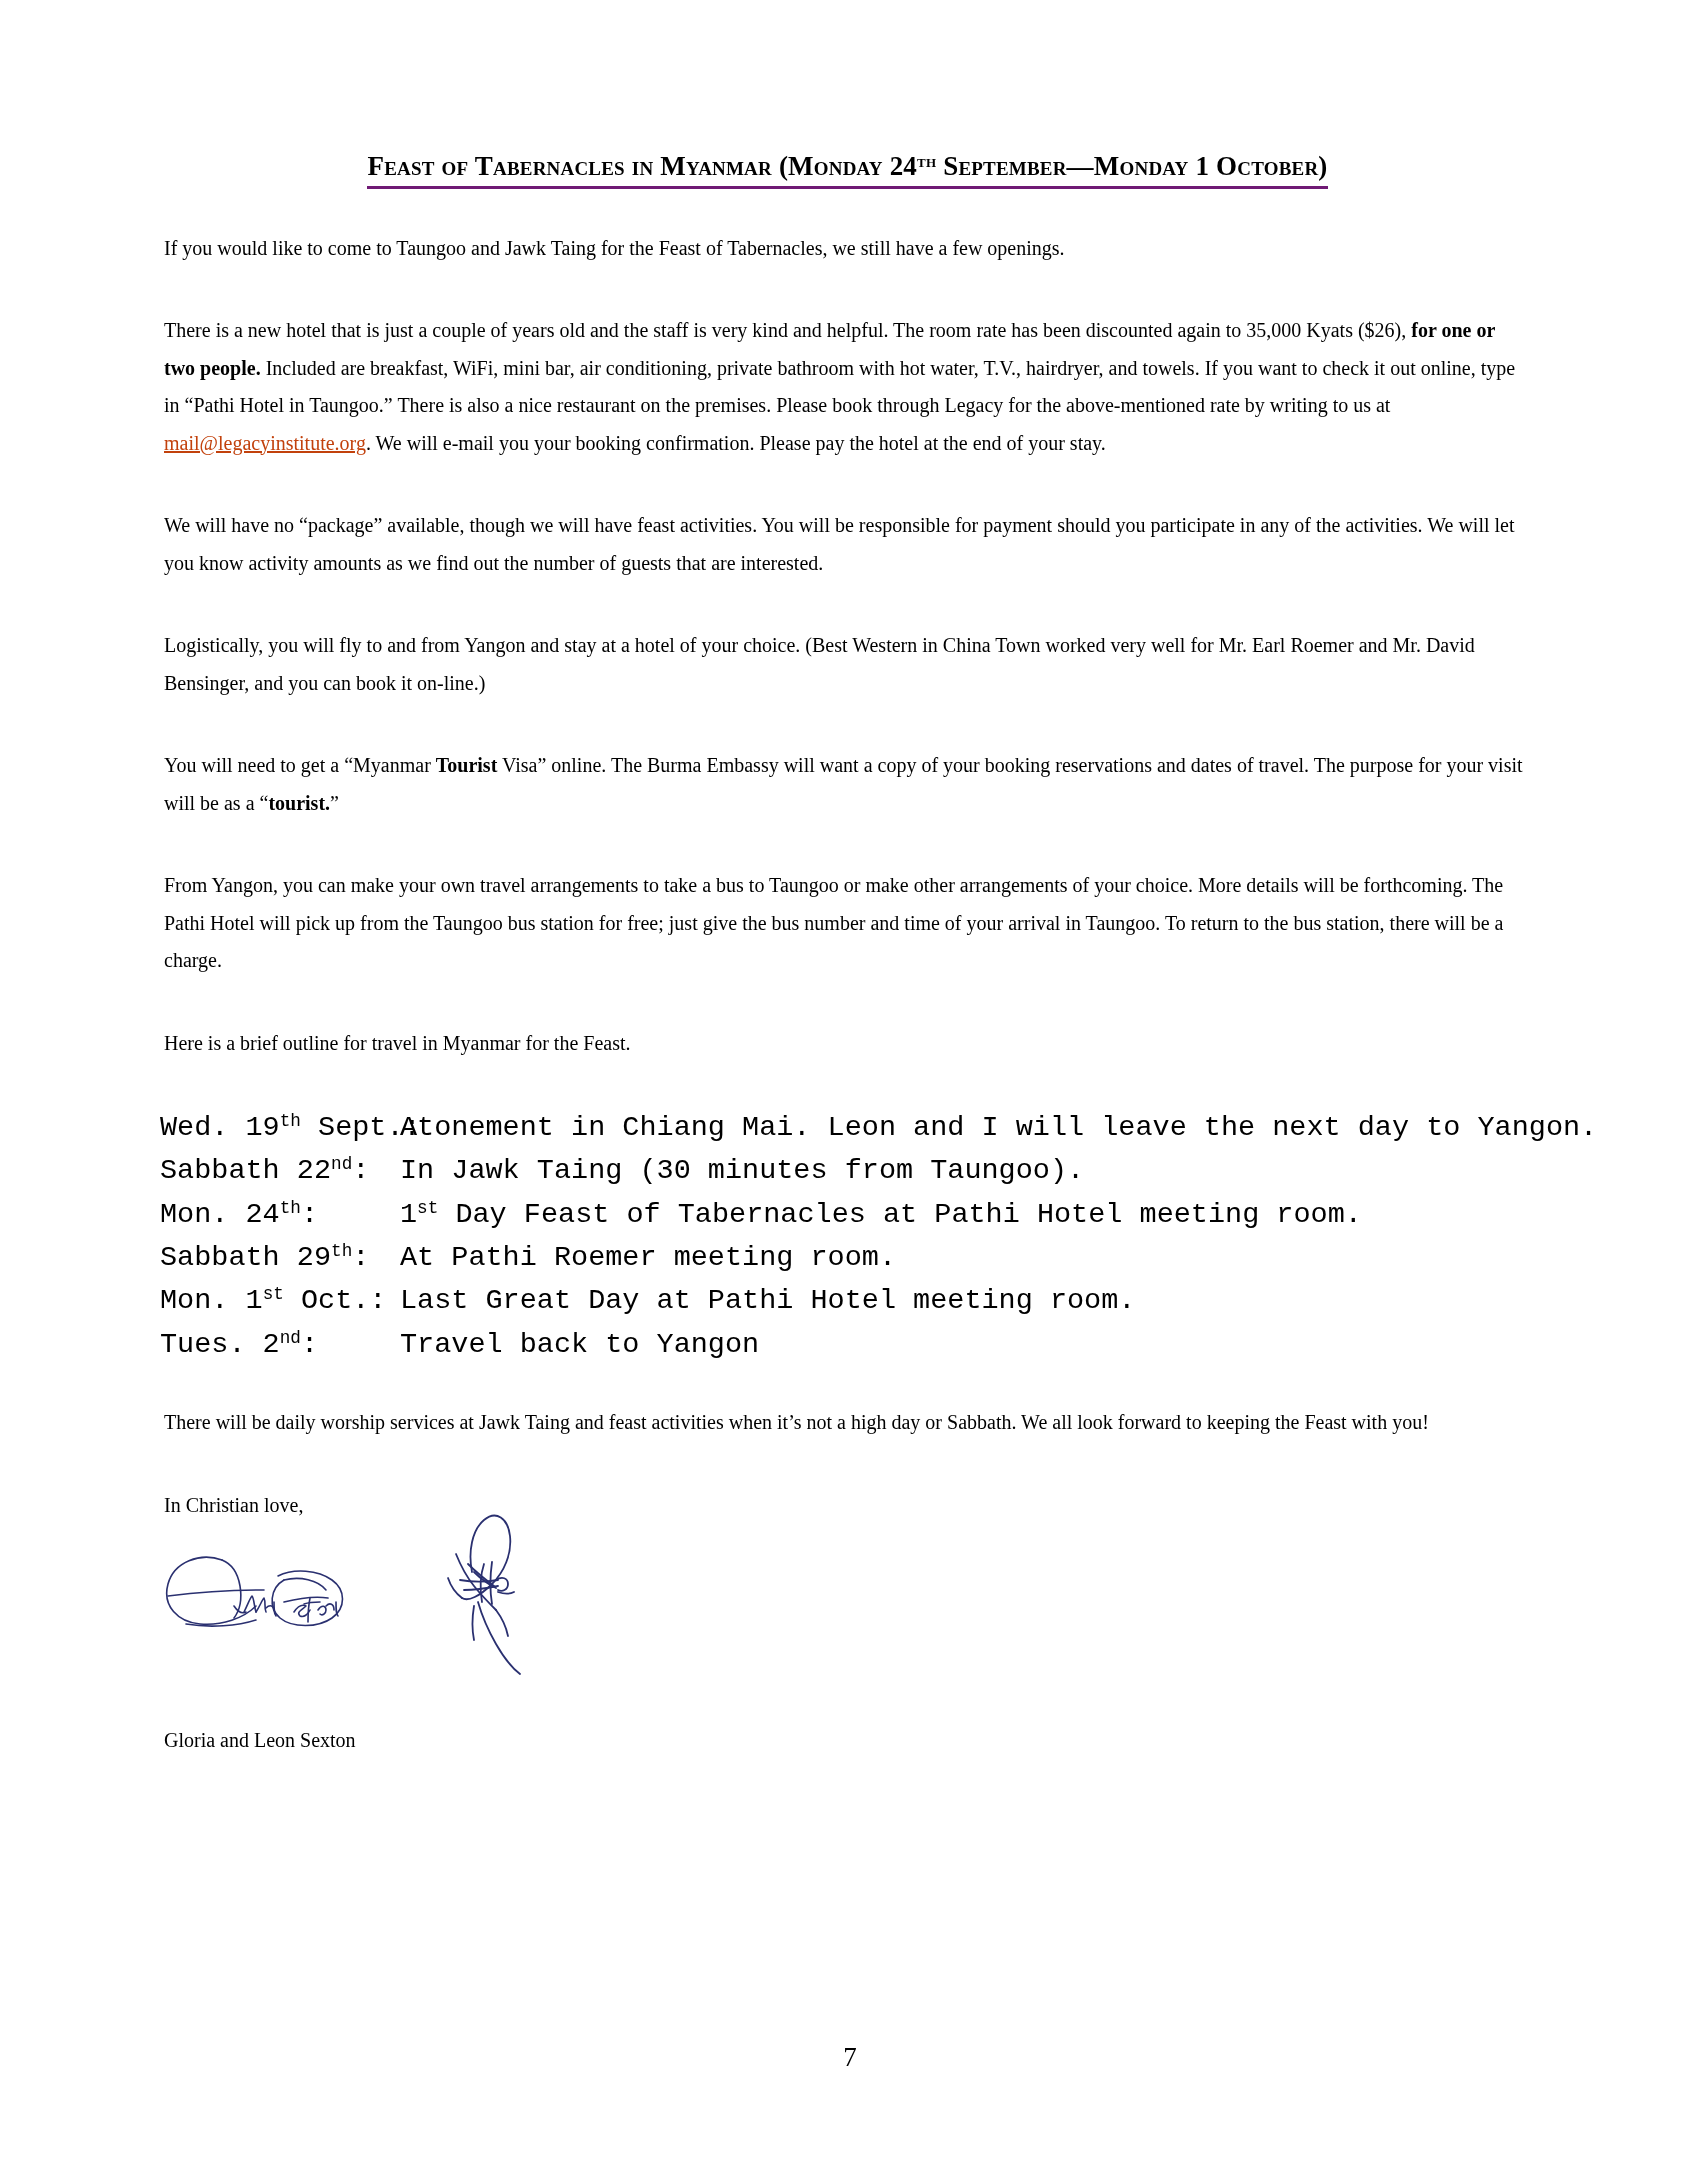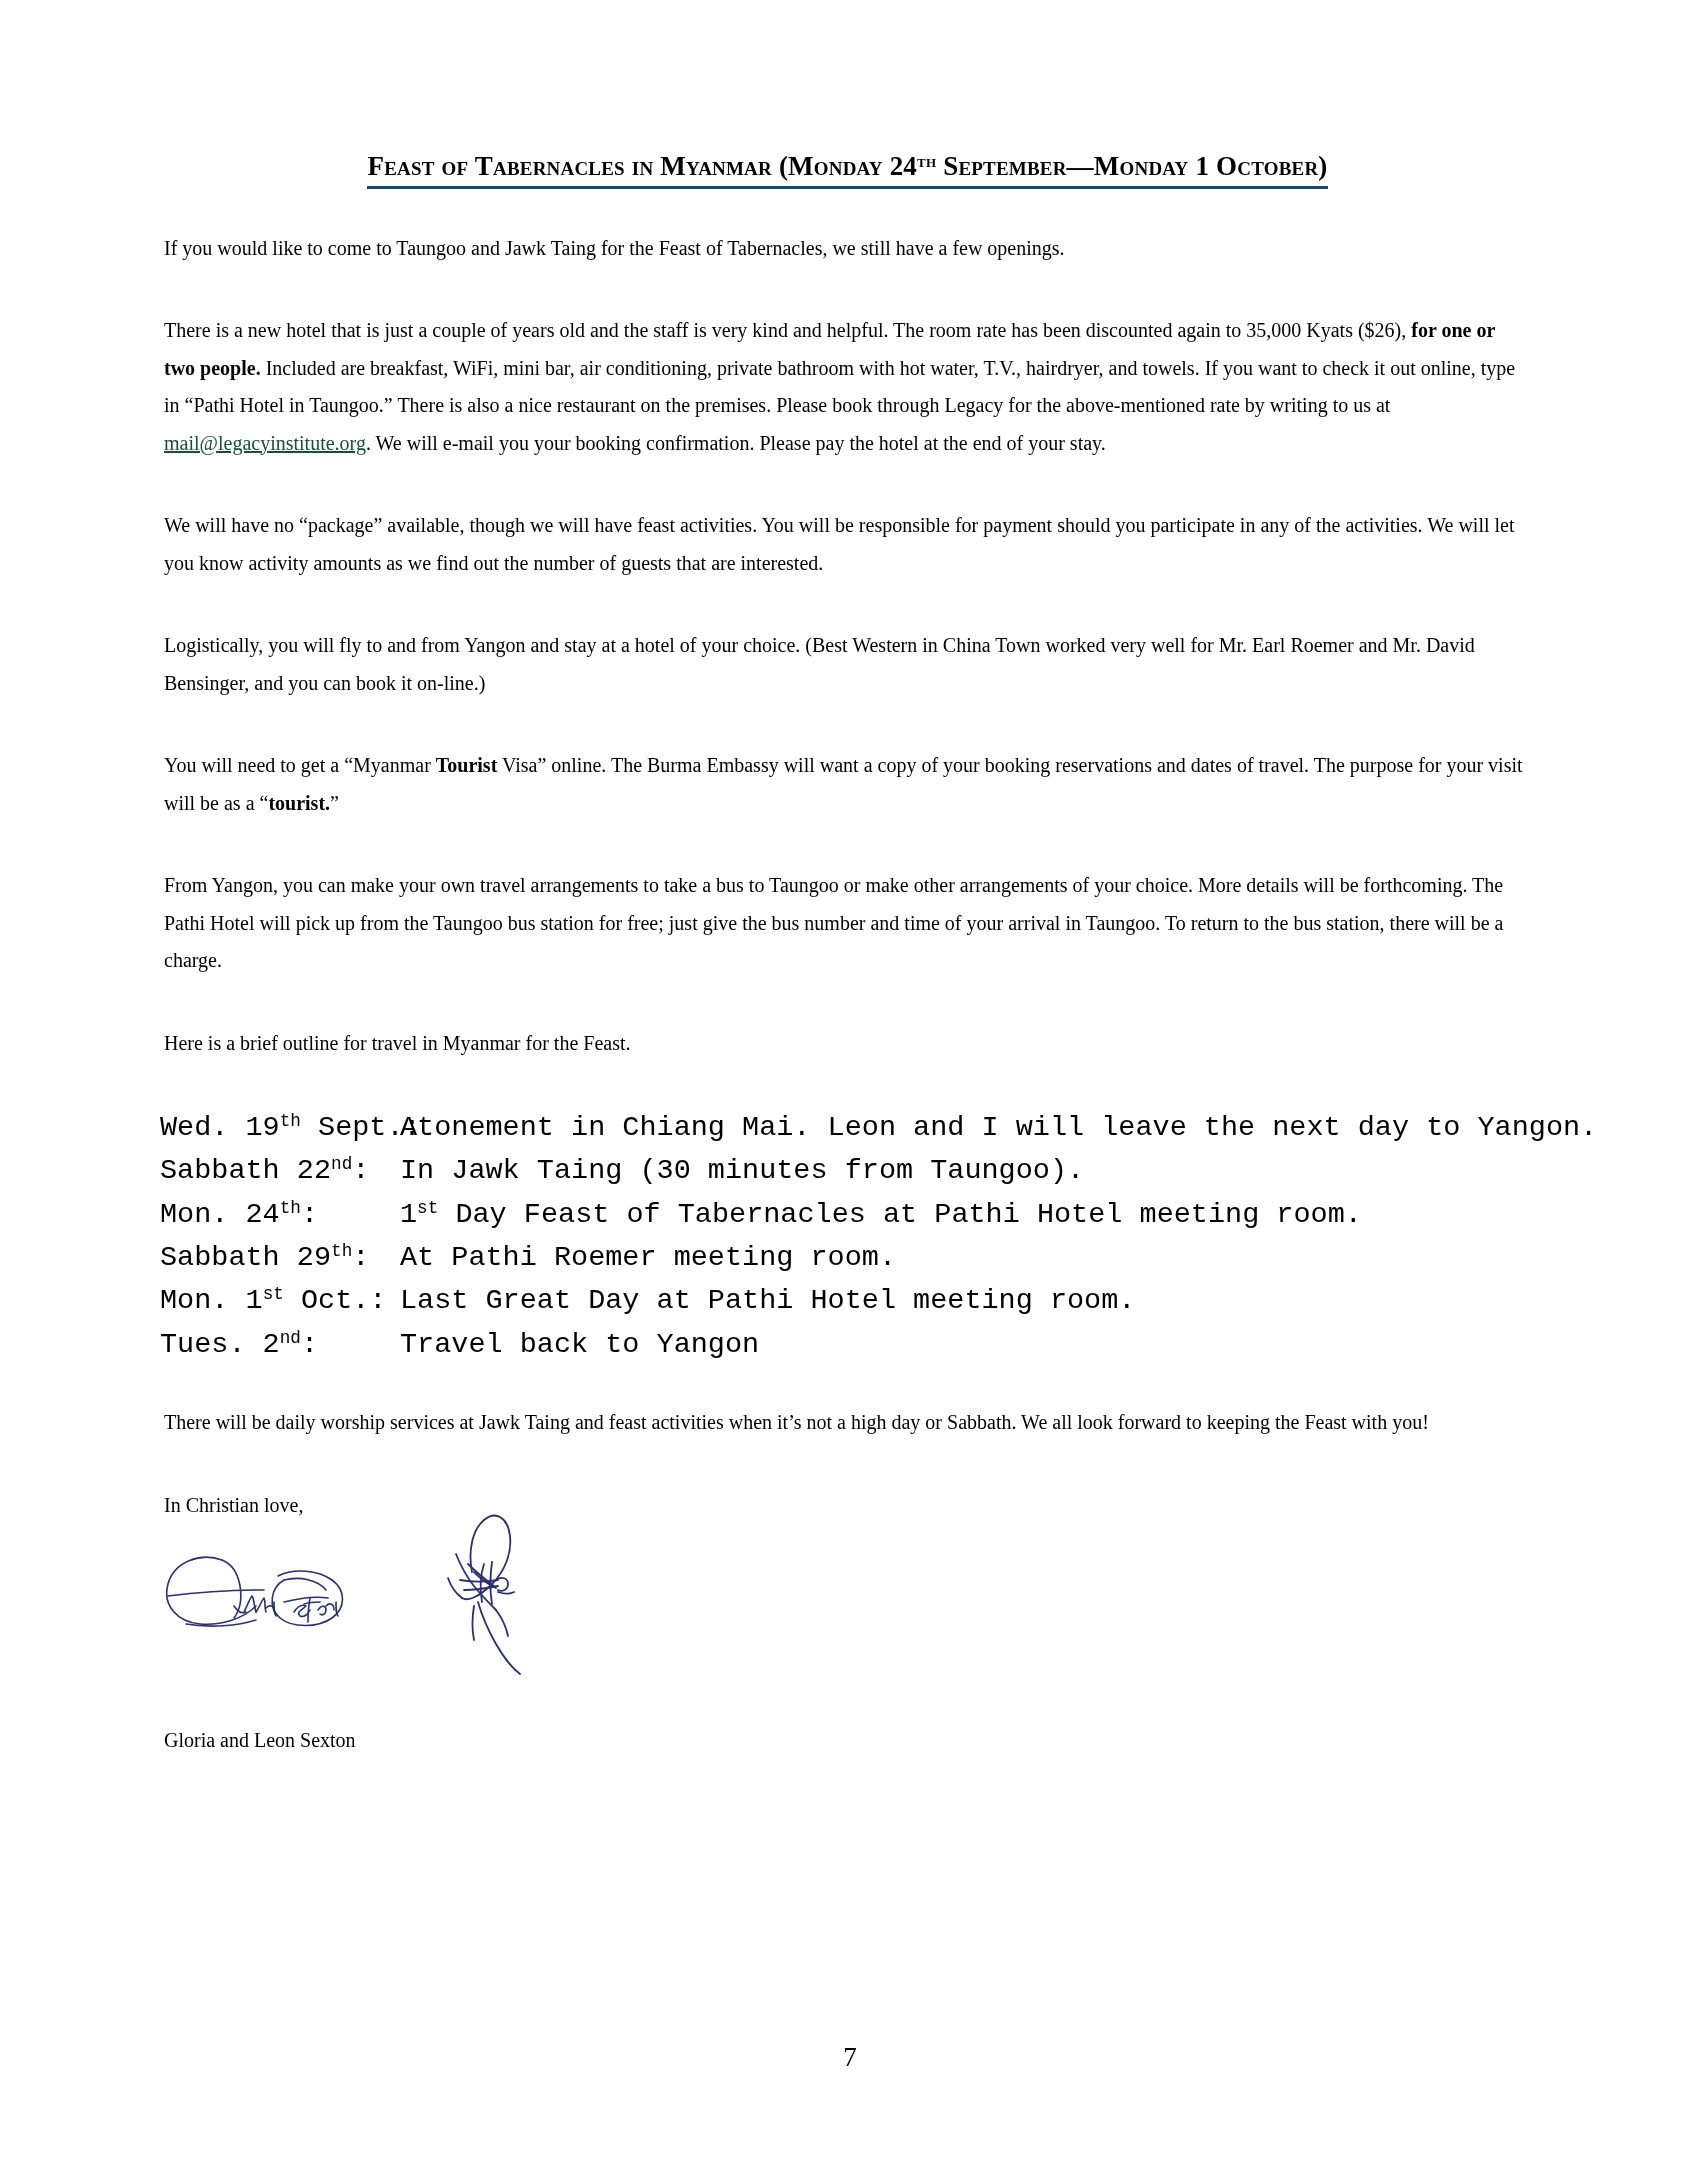--- a/index.html
+++ b/index.html
@@ -38,21 +38,21 @@
     font-weight: bold;
     font-variant: small-caps;
     text-transform: none;
     text-align: center;
     letter-spacing: 0.2px;
     margin: 0 0 0 0;
     line-height: 1.2;
     white-space: nowrap;
   }
   .doc-title .ul {
-    border-bottom: 3px solid #0c4a6e;
+    border-bottom: 3px solid #701a75;
     padding-bottom: 3px;
     display: inline-block;
   }
   .doc-title sup {
     font-size: 0.68em;
     vertical-align: 0.45em;
     font-variant: small-caps;
   }
 
   
@@ -64,21 +64,21 @@
     color: #000;
   }
   .gap {
     height: 37px;
   }
 
   b.bold { font-weight: bold; }
 
   a.maillink,
   .maillink {
-    color: #14532d;
+    color: #c2410c;
     text-decoration: underline;
   }
 
   
   .itinerary {
     font-size: 28.5px;
     line-height: 37.5px;
   }
   .itin-row {
     display: block;

